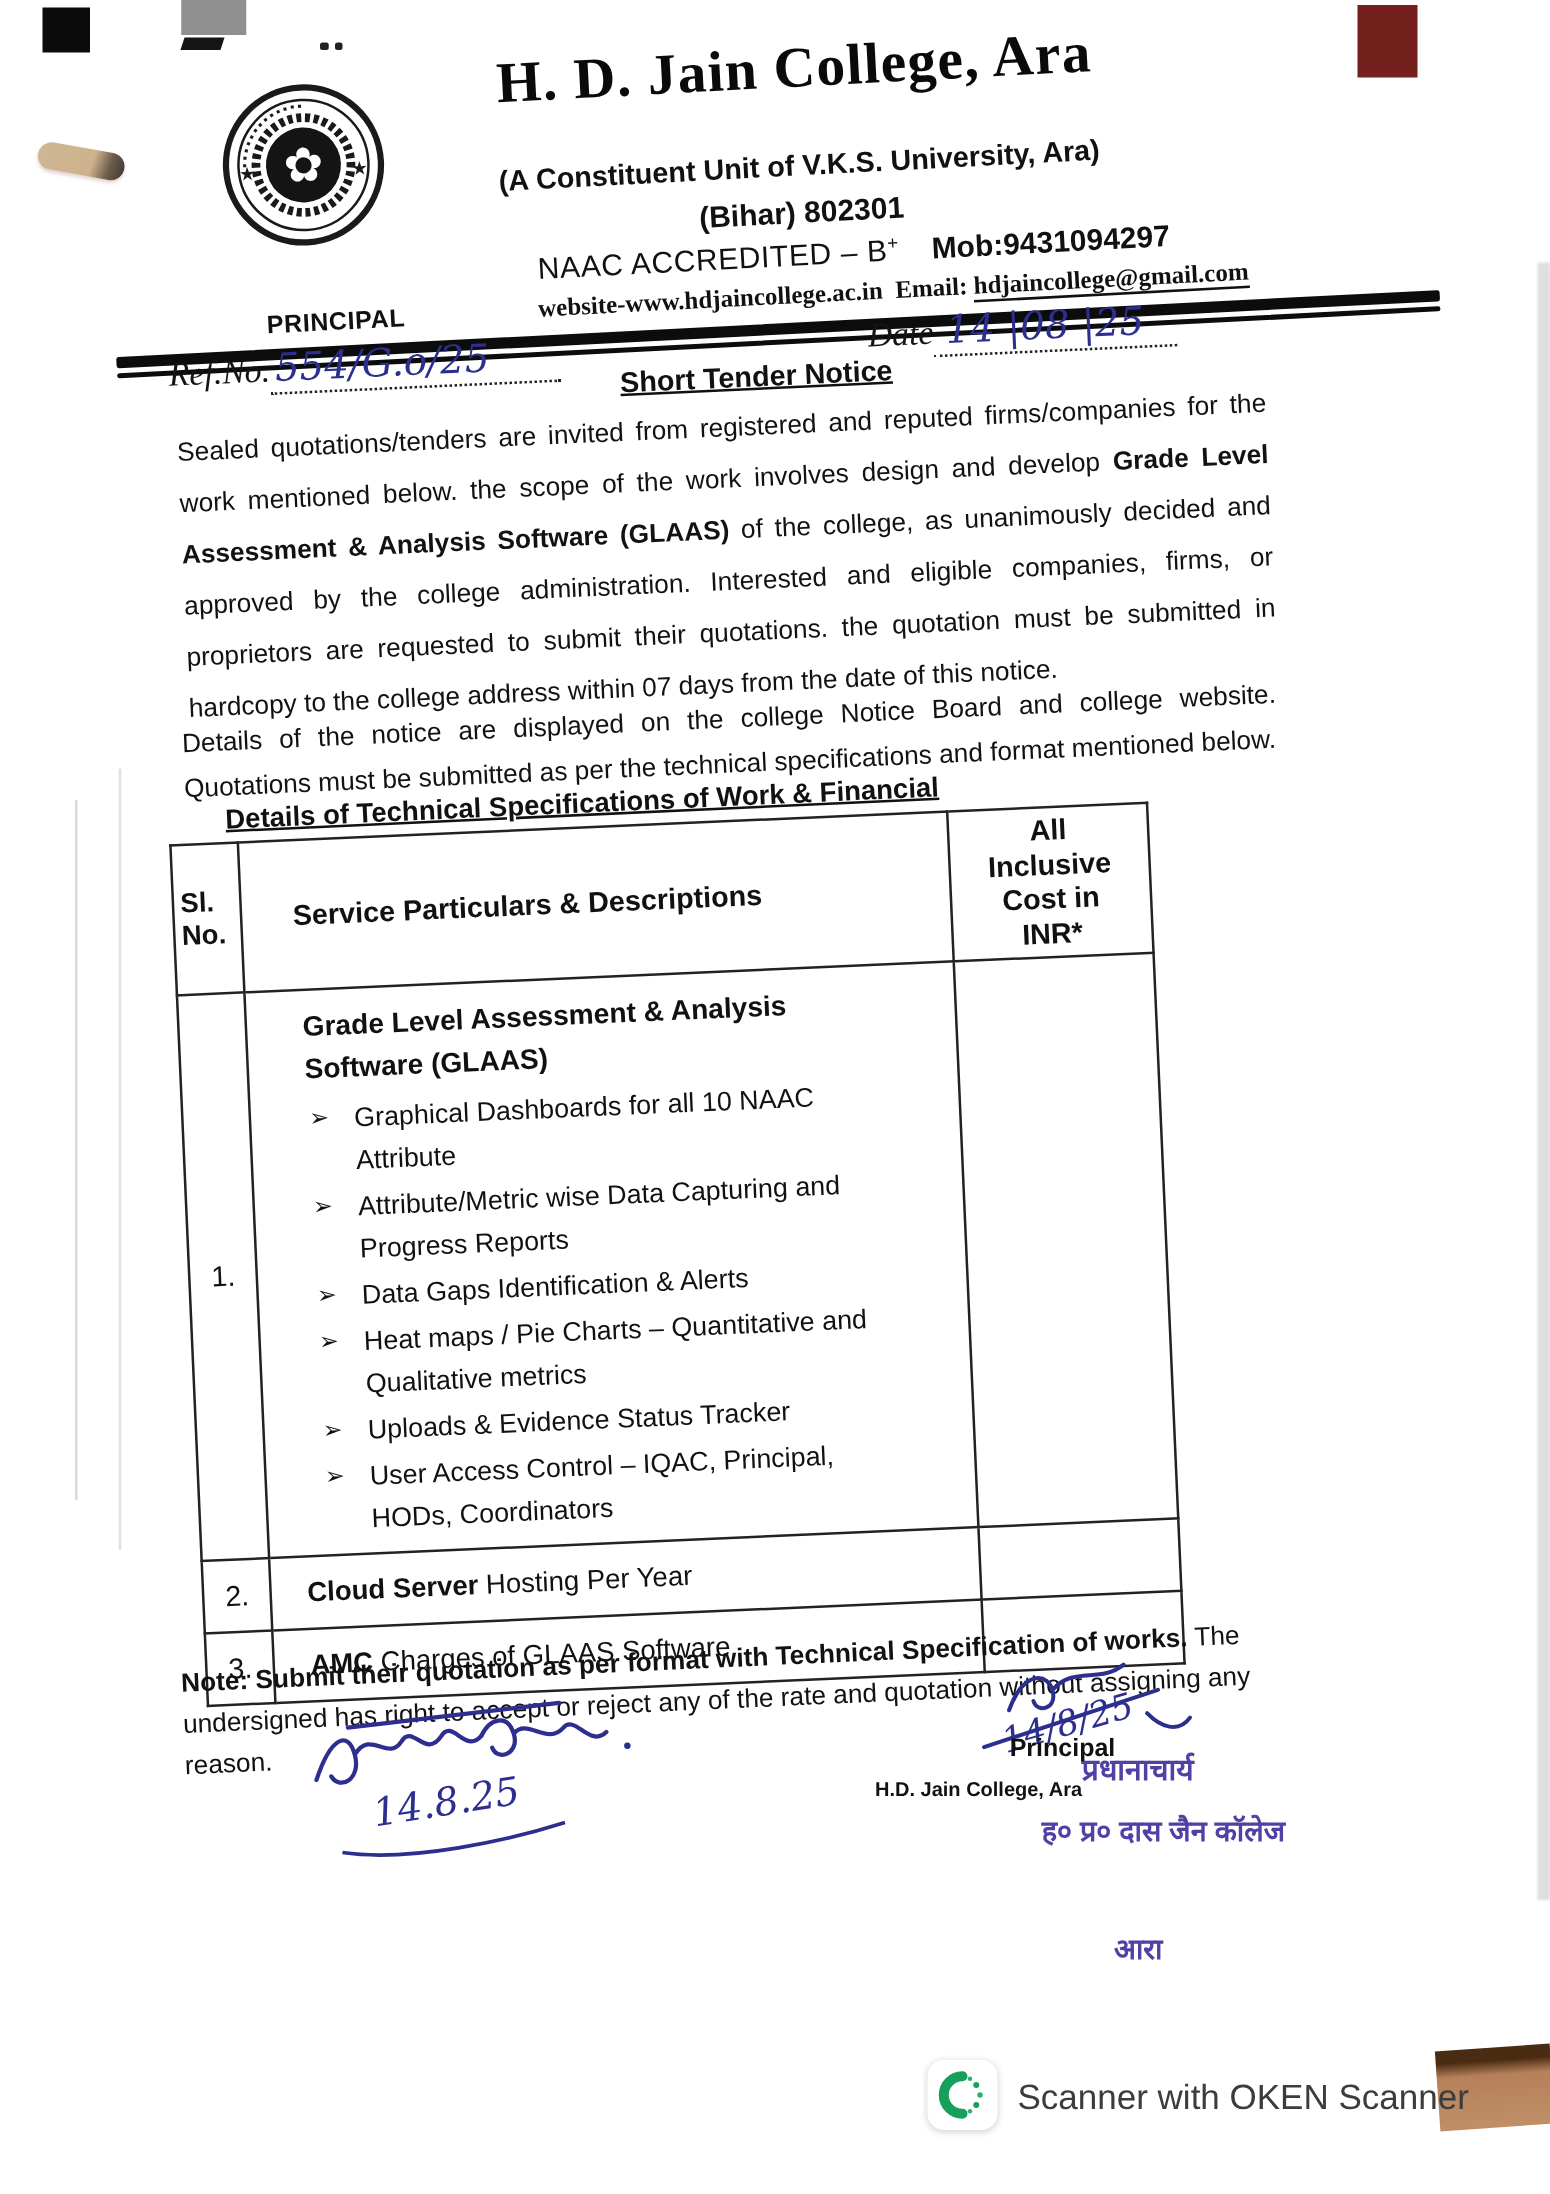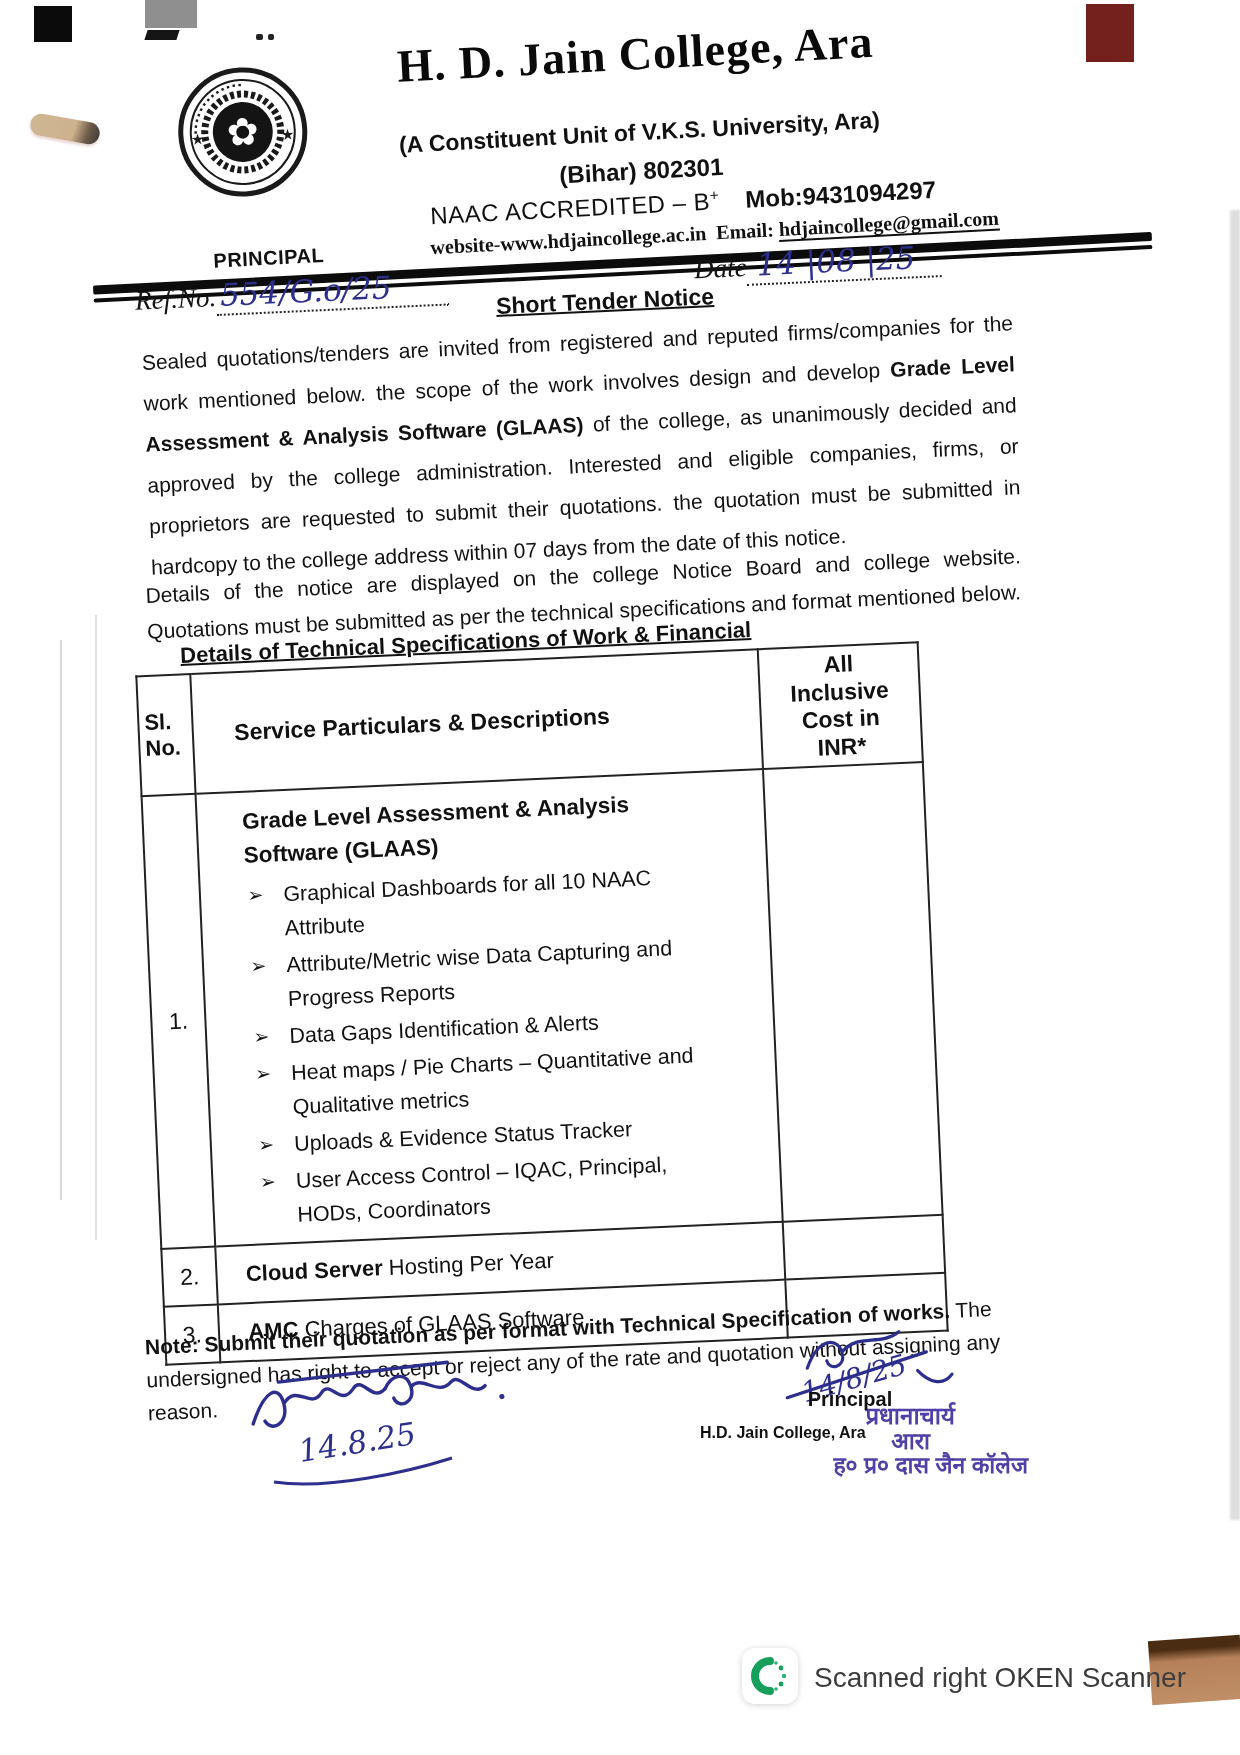--- a/index.html
+++ b/index.html
@@ -73,21 +73,21 @@
   
   .sigL{left:240px;top:1352px;transform:rotate(-4deg);}
   .sigL-date{left:298px;top:1424px;font-size:31px;transform:rotate(-9deg);}
   .sigR-fl{left:778px;top:1322px;transform:rotate(-4deg);}
   .sigR-date{left:800px;top:1362px;font-size:28px;transform:rotate(-16deg);}
   .r-principal{left:770px;top:1388px;width:160px;text-align:center;font-weight:bold;font-size:20px;z-index:3;}
   .r-org{left:700px;top:1424px;width:290px;text-align:left;font-weight:bold;font-size:16px;z-index:3;}
   .stamp{color:#43309e;font-weight:bold;text-align:right;filter:blur(.3px);opacity:.92;z-index:2;}
   .stamp1{left:755px;top:1398px;width:200px;font-size:24px;}
   .stamp2{left:728px;top:1448px;width:300px;font-size:23px;}
-  .stamp3{left:770px;top:1424px;width:160px;font-size:23px;}
+  .stamp3{left:770px;top:1542px;width:160px;font-size:23px;}
   
   .oken-ic{left:742px;top:1648px;width:56px;height:56px;background:#fff;border-radius:13px;
       box-shadow:0 1px 6px rgba(0,0,0,.18);display:flex;align-items:center;justify-content:center;}
   .oken-txt{left:814px;top:1662px;font-size:28px;color:#3c3c3c;}
 </style>
 </head>
 <body>
 
 <div class="abs art-black1"></div>
 <div class="abs art-gray"></div>
@@ -208,13 +208,13 @@
 <div class="abs oken-ic">
   <svg width="40" height="40" viewBox="0 0 40 40">
     <path d="M 20 5 A 15 15 0 1 0 20 35" fill="none" stroke="#17a05c" stroke-width="8" stroke-linecap="round"></path>
     <circle cx="31" cy="12" r="2.4" fill="#17a05c"></circle>
     <circle cx="34" cy="20" r="2.2" fill="#2bb273"></circle>
     <circle cx="31" cy="28" r="2.4" fill="#17a05c"></circle>
     <circle cx="26" cy="33" r="1.8" fill="#2bb273"></circle>
     <circle cx="26" cy="7" r="1.8" fill="#2bb273"></circle>
   </svg>
 </div>
-<div class="abs oken-txt">Scanned right OKEN Scanner</div>
+<div class="abs oken-txt">Scanner with OKEN Scanner</div>
 
 </body></html>

